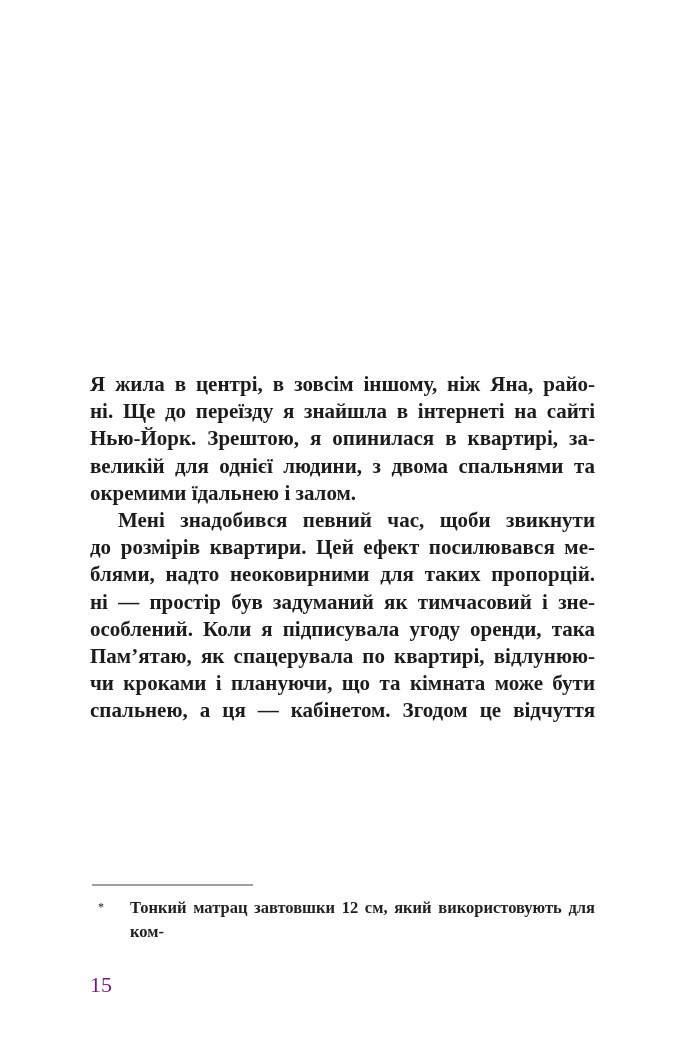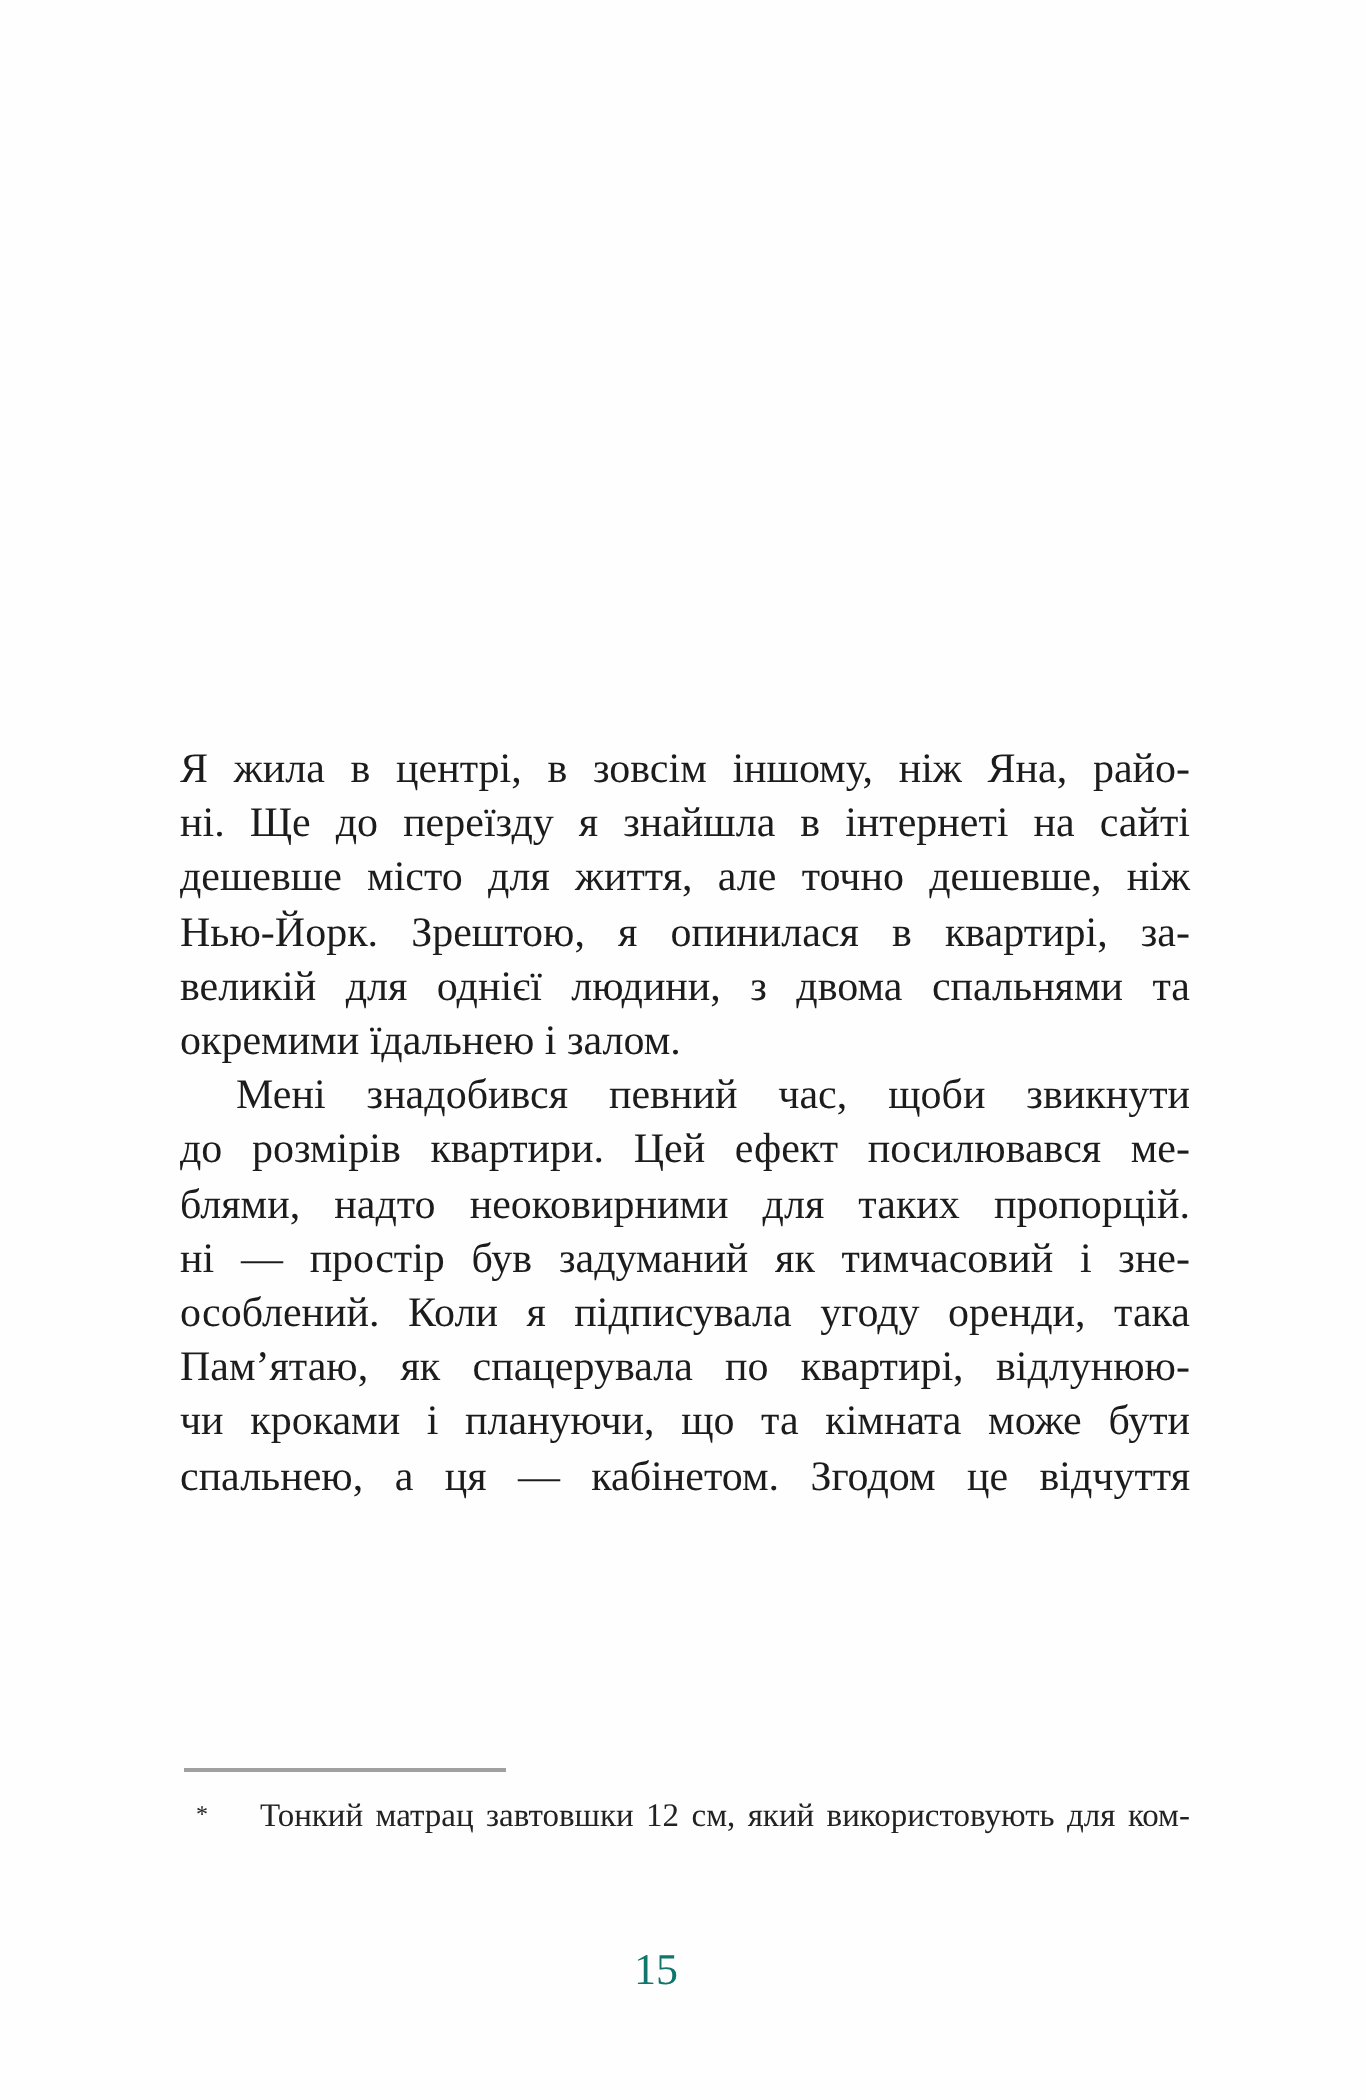--- a/index.html
+++ b/index.html
@@ -23,20 +23,21 @@
     top: 371px;
     width: 505px;
     font-size: 21px;
     line-height: 27.2px;
   }
   .line {
     text-align: justify;
     text-align-last: justify;
     -moz-text-align-last: justify;
     white-space: normal;
+    font-weight: bold;
   }
   .line.lastline {
     text-align-last: left;
     -moz-text-align-last: left;
   }
   .line.indent {
     text-indent: 28px;
   }
   .body-text sup {
     font-size: 12px;
@@ -67,34 +68,33 @@
     font-size: 12px;
   }
   .fn-body {
     margin-left: 35px;
   }
   .page-number {
     position: absolute;
     left: 90px;
     top: 972px;
     width: 476px;
-    text-align: center;
+    text-align: left;
     font-size: 22px;
-    color: #0f766e;
+    color: #701a75;
   }
 </style>
 </head>
 <body>
 
 <div class="page">
 
   <div class="body-text">
       <div class="line">Я жила в центрі, в зовсім іншому, ніж Яна, райо-</div>
       <div class="line">ні. Ще до переїзду я знайшла в інтернеті на сайті</div>
-      <div class="line">дешевше місто для життя, але точно дешевше, ніж</div>
       <div class="line">Нью-Йорк. Зрештою, я опинилася в квартирі, за-</div>
       <div class="line">великій для однієї людини, з двома спальнями та</div>
       <div class="line lastline">окремими їдальнею і залом.</div>
       <div class="line indent">Мені знадобився певний час, щоби звикнути</div>
       <div class="line">до розмірів квартири. Цей ефект посилювався ме-</div>
       <div class="line">блями, надто неоковирними для таких пропорцій.</div>
       <div class="line">ні — простір був задуманий як тимчасовий і зне-</div>
       <div class="line">особлений. Коли я підписувала угоду оренди, така</div>
       <div class="line">Памʼятаю, як спацерувала по квартирі, відлунюю-</div>
       <div class="line">чи кроками і плануючи, що та кімната може бути</div>

